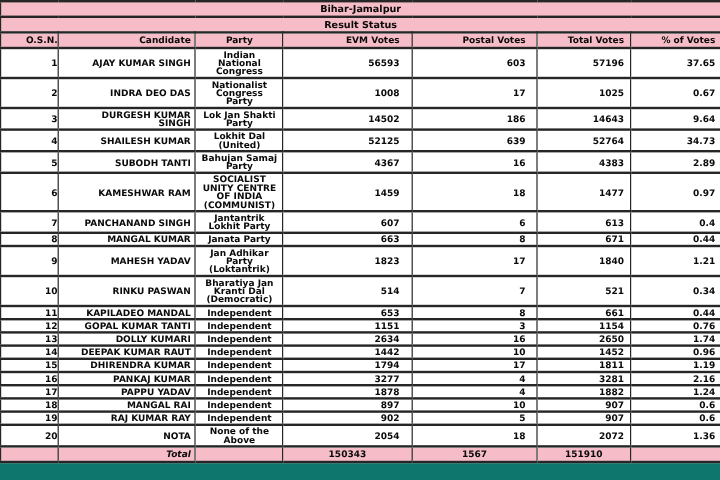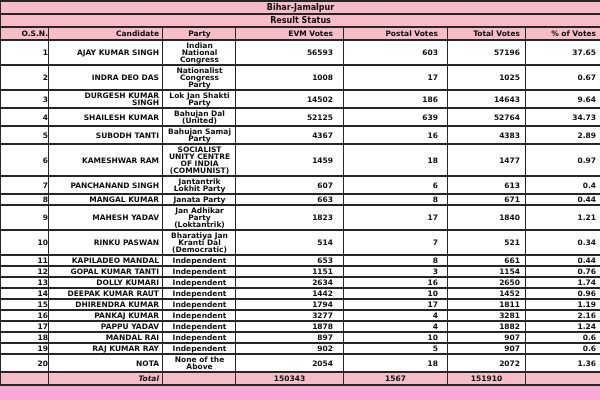--- a/index.html
+++ b/index.html
@@ -3,21 +3,21 @@
 <meta charset="utf-8">
 <style>
   html,body{margin:0;padding:0;}
   body{
     width:600px;height:400px;overflow:hidden;
     background:#ffffff;
     font-family:"DejaVu Sans","Liberation Sans",sans-serif;
   }
   .page{
     width:600px;height:400px;
-    background:#f9a8d4; 
+    background:#0f766e; 
     overflow:hidden;
     position:relative;
   }
   table.results{
     width:600px;
     border-collapse:collapse;
     table-layout:fixed;
     background:#ffffff;
     font-size:7.5px;
     font-weight:bold;
@@ -111,21 +111,21 @@
           <td class="c-cand">DURGESH KUMAR SINGH</td>
           <td class="c-party">Lok Jan Shakti Party</td>
           <td class="c-evm">14502</td>
           <td class="c-post">186</td>
           <td class="c-tot">14643</td>
           <td class="c-pct">9.64</td>
         </tr>
         <tr>
           <td class="c-osn">4</td>
           <td class="c-cand">SHAILESH KUMAR</td>
-          <td class="c-party">Bahujan Dal (United)</td>
+          <td class="c-party">Lokhit Dal (United)</td>
           <td class="c-evm">52125</td>
           <td class="c-post">639</td>
           <td class="c-tot">52764</td>
           <td class="c-pct">34.73</td>
         </tr>
         <tr>
           <td class="c-osn">5</td>
           <td class="c-cand">SUBODH TANTI</td>
           <td class="c-party">Bahujan Samaj Party</td>
           <td class="c-evm">4367</td>
@@ -236,21 +236,21 @@
           <td class="c-osn">17</td>
           <td class="c-cand">PAPPU YADAV</td>
           <td class="c-party">Independent</td>
           <td class="c-evm">1878</td>
           <td class="c-post">4</td>
           <td class="c-tot">1882</td>
           <td class="c-pct">1.24</td>
         </tr>
         <tr>
           <td class="c-osn">18</td>
-          <td class="c-cand">MANDAL RAI</td>
+          <td class="c-cand">MANGAL RAI</td>
           <td class="c-party">Independent</td>
           <td class="c-evm">897</td>
           <td class="c-post">10</td>
           <td class="c-tot">907</td>
           <td class="c-pct">0.6</td>
         </tr>
         <tr>
           <td class="c-osn">19</td>
           <td class="c-cand">RAJ KUMAR RAY</td>
           <td class="c-party">Independent</td>

